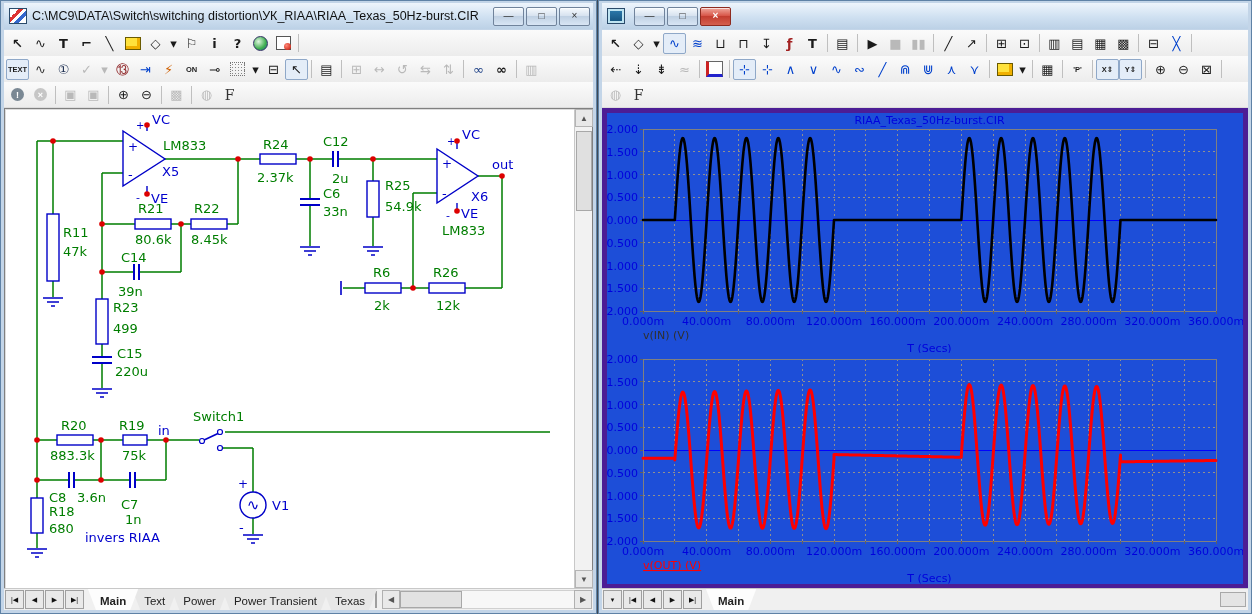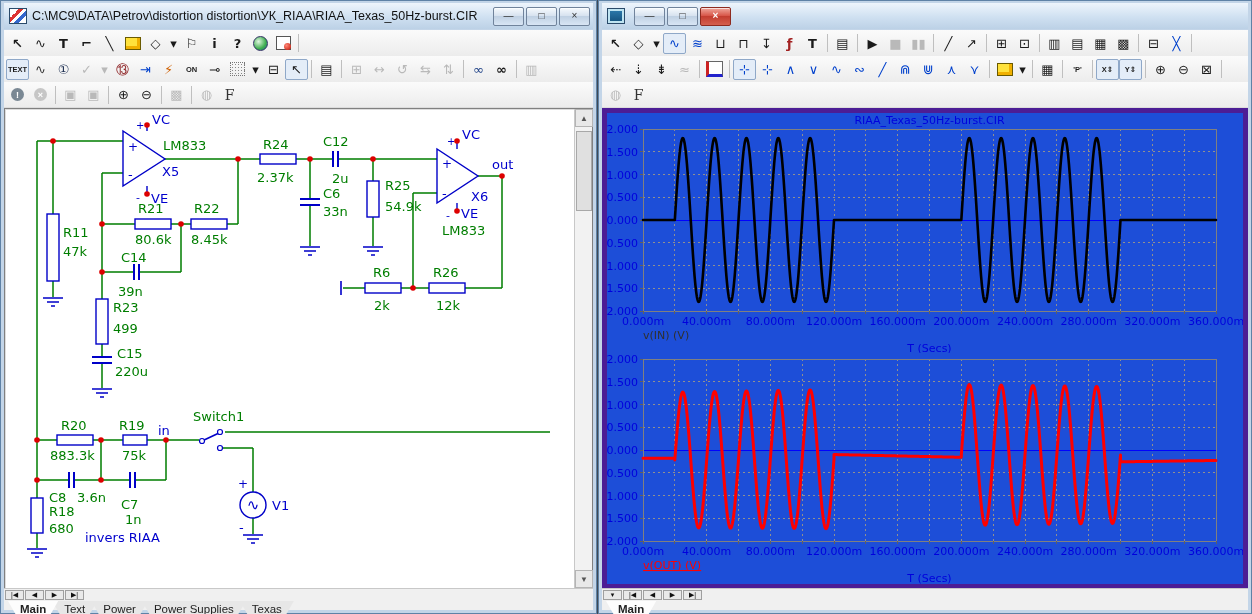--- a/index.html
+++ b/index.html
@@ -45,21 +45,21 @@
            background:radial-gradient(circle at 35% 35%,#ff8a7a,#c41000);}
   .sp-grid{width:13px;height:12px;border:1px dotted #777;background-image:radial-gradient(#888 0.8px,transparent 0.9px);background-size:3px 3px;}
   .sp-xy{width:13px;height:12px;background:#fff;border:1px solid #666;border-left:3px solid #c22;border-bottom:3px solid #22c;}
   .canvas{position:absolute;left:4px;right:4px;top:108px;bottom:25px;background:#fff;
           border:1px solid #808080;box-shadow:inset 1px 1px 0 #00000022;}
   .vscroll{position:absolute;top:0;bottom:0;right:0;width:17px;background:#f2f2f2;border-left:1px solid #c8c8c8;}
   .sbtn{position:absolute;left:0;width:16px;height:16px;background:#e8e8e8;border:1px solid #b4b4b4;
         color:#555;font-size:8px;display:flex;align-items:center;justify-content:center;}
   .sthumb{position:absolute;left:1px;width:14px;background:#e0e0e0;border:1px solid #a8a8a8;}
   .bottomrow{position:absolute;left:4px;right:4px;bottom:4px;height:21px;background:#f0f0f0;display:flex;
-             align-items:stretch;border-top:1px solid #c8c8c8;flex-direction:column;}
+             align-items:stretch;border-top:1px solid #c8c8c8;}
   .navbtn{width:17px;margin:1px 0 1px 1px;background:#e9e9e9;border:1px solid #9f9f9f;color:#111;
           font-size:7px;display:flex;align-items:center;justify-content:center;flex:none;}
   .tabs{display:flex;align-items:stretch;margin-left:4px;}
   .tab{padding:2px 12px 0 12px;font-size:11.5px;color:#222;background:#e7e7e7;margin-right:-6px;
        clip-path:polygon(0 0,100% 0,calc(100% - 8px) 100%,8px 100%);display:flex;align-items:center;}
   .tab.active{background:#fdfdfd;font-weight:bold;z-index:2;}
   .tsep{width:2px;background:#9f9f9f;margin:2px 4px;flex:none;}
   .hscroll{flex:1;display:flex;align-items:stretch;margin:1px 1px;}
   .hbtn{width:16px;background:#e9e9e9;border:1px solid #b0b0b0;color:#555;font-size:8px;display:flex;
         align-items:center;justify-content:center;flex:none;}
@@ -70,21 +70,21 @@
          border:5px solid #4c1d95;overflow:hidden;}
   svg text{font-family:"DejaVu Sans",sans-serif;}
   .schlabel{font-size:13px;}
 </style>
 </head>
 <body>
 
 <div class="win" id="wl">
   <div class="titlebar">
     <span class="ticon sch"></span>
-    <span class="ttext">C:\MC9\DATA\Petrov\distortion distortion\УК_RIAA\RIAA_Texas_50Hz-burst.CIR</span>
+    <span class="ttext">C:\MC9\DATA\Switch\switching distortion\УК_RIAA\RIAA_Texas_50Hz-burst.CIR</span>
     <span class="wbtns">
       <span class="wbtn">—</span>
       <span class="wbtn">□</span>
       <span class="wbtn">×</span>
     </span>
   </div>
   <div class="tb tb1">
       <span class="tbtn">
         <span class="g b">↖</span>
       </span>
@@ -409,21 +409,21 @@
     <span class="navgroup" style="display:flex;">
         <span class="navbtn">|◀</span>
         <span class="navbtn">◀</span>
         <span class="navbtn">▶</span>
         <span class="navbtn">▶|</span>
       </span>
     <span class="tabs">
         <span class="tab active">Main</span>
         <span class="tab">Text</span>
         <span class="tab">Power</span>
-        <span class="tab">Power Supplies</span>
+        <span class="tab">Power Transient</span>
         <span class="tab">Texas</span>
       </span>
     <span class="tsep"></span>
     <span class="hscroll">
       <span class="hbtn">◀</span>
       <span class="htrack">
           <span class="hthumb"></span>
         </span>
       <span class="hbtn">▶</span>
     </span>

